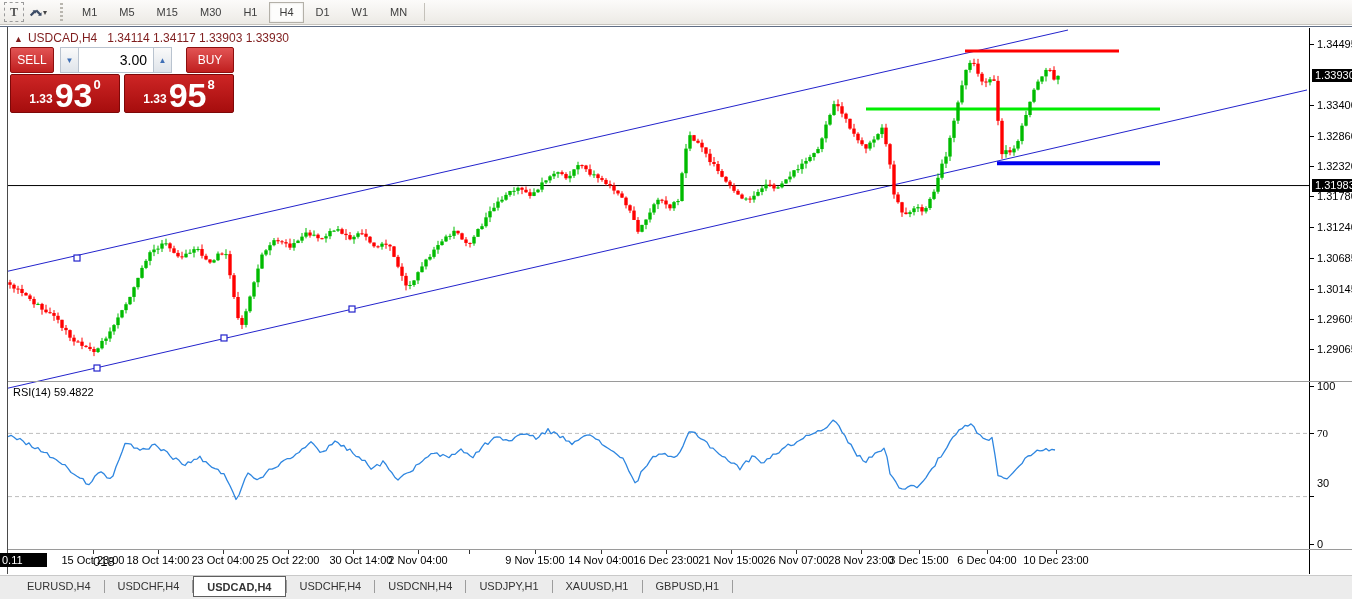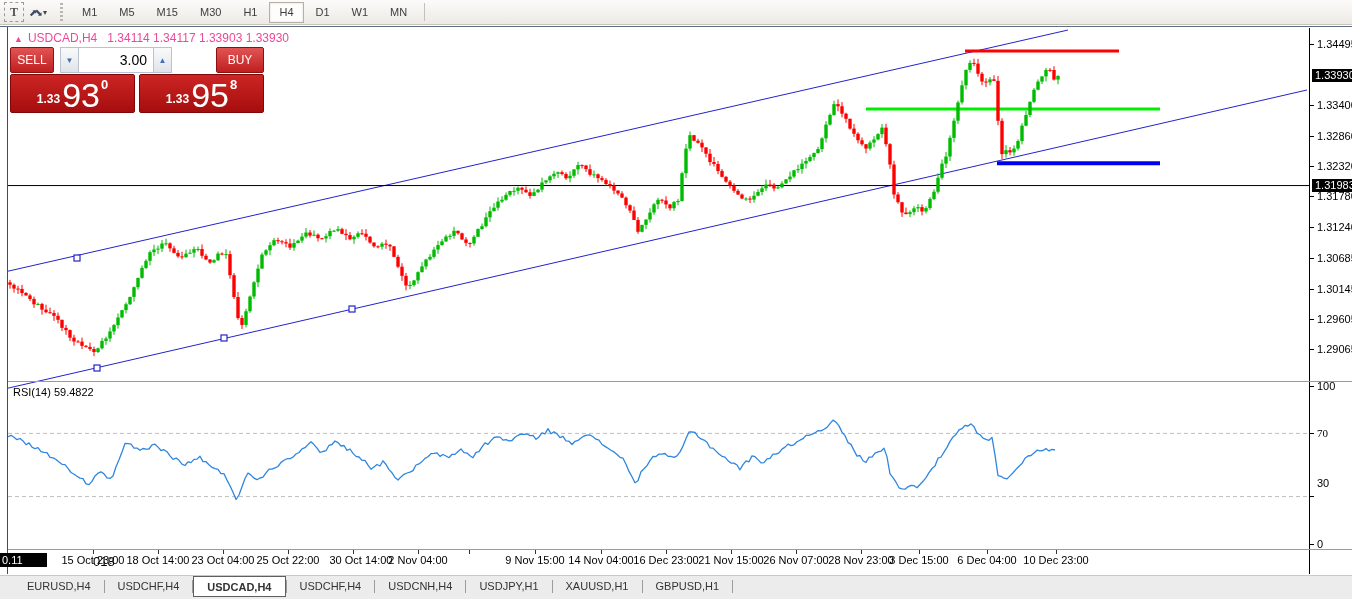--- a/index.html
+++ b/index.html
@@ -23,43 +23,43 @@
           font-size:11px;color:#3d3d3d;border:1px solid transparent;cursor:default;}
   .tf-btn.active{background:#fdfdfc;border:1px solid #b3b0a8;box-shadow:inset 0 0 2px #d8d5ce;}
   .toolbar-sep{width:1px;height:18px;background:#c4c1ba;margin:0 6px;}
 
   
   .win-top-border{position:absolute;left:0;top:26px;width:1352px;height:1px;background:#5f6d84;}
   .win-left-border{position:absolute;left:7px;top:27px;width:1px;height:547px;background:#4a4a4a;}
   .axis-vline{position:absolute;left:1309px;top:28px;width:1px;height:546px;background:#000;}
   .pane-divider{position:absolute;left:8px;width:1344px;height:1px;background:#9a9a9a;}
 
-  .chart-title{position:absolute;left:14px;top:31px;font-size:12px;color:#ec4899;white-space:nowrap;}
+  .chart-title{position:absolute;left:14px;top:31px;font-size:12px;color:#7f1d1d;white-space:nowrap;}
   .chart-title .arrow{font-size:9px;margin-right:5px;}
   .chart-title .sym{margin-right:10px;}
 
   .rsi-label{position:absolute;left:13px;top:386px;font-size:11px;color:#000;}
 
   
-  .trade-widget{position:absolute;left:10px;top:47px;width:254px;}
+  .trade-widget{position:absolute;left:10px;top:47px;width:224px;}
   .tw-row1{display:flex;height:26px;}
   .tw-sell,.tw-buy{width:44px;background:linear-gradient(#e25454,#c01f1f);color:#fff;
        font-size:12px;display:flex;align-items:center;justify-content:center;
        border:1px solid #8d0f0f;border-radius:2px;cursor:pointer;}
   .tw-buy{width:48px;}
   .tw-spin{width:19px;background:linear-gradient(#fafafa,#dfe4ea);border:1px solid #b9c3cf;
        display:flex;align-items:center;justify-content:center;font-size:8px;color:#3f6fb5;cursor:pointer;}
   .tw-vol{width:74px;background:#fff;border:1px solid #b9c3cf;border-left:none;border-right:none;
        font-size:14px;color:#000;display:flex;align-items:center;justify-content:flex-end;padding-right:6px;}
   .tw-gap{flex:1;}
   .tw-row2{display:flex;margin-top:1px;height:39px;gap:4px;}
   .tw-panel{flex:1;background:linear-gradient(#cd2525,#a60d0d);border:1px solid #7e0808;border-radius:2px;
        color:#fff;display:flex;align-items:flex-end;justify-content:center;padding-bottom:2px;cursor:pointer;}
   .tw-small{font-size:12px;font-weight:bold;margin:0 2px 4px 0;}
-  .tw-big{font-size:34px;line-height:30px;font-weight:normal;}
+  .tw-big{font-size:34px;line-height:30px;font-weight:bold;}
   .tw-sup{font-size:13px;font-weight:bold;margin:2px 0 0 1px;align-self:flex-start;}
 
   
   #labels-layer{position:absolute;left:0;top:0;width:1352px;height:599px;pointer-events:none;}
   .px-label{position:absolute;left:1317px;font-size:11px;color:#000;white-space:nowrap;}
   .px-tick{position:absolute;left:1310px;width:4px;height:1px;background:#000;}
   .px-label.hl{left:1312px;background:#000;color:#fff;padding:0 3px 1px 3px;}
   .t-label{position:absolute;top:554px;font-size:11px;color:#000;white-space:nowrap;transform:translateX(-50%);}
   .t-tick{position:absolute;top:550px;width:1px;height:4px;background:#333;}
   .xh-box{position:absolute;left:0;top:553px;width:47px;height:14px;background:#000;color:#fff;

